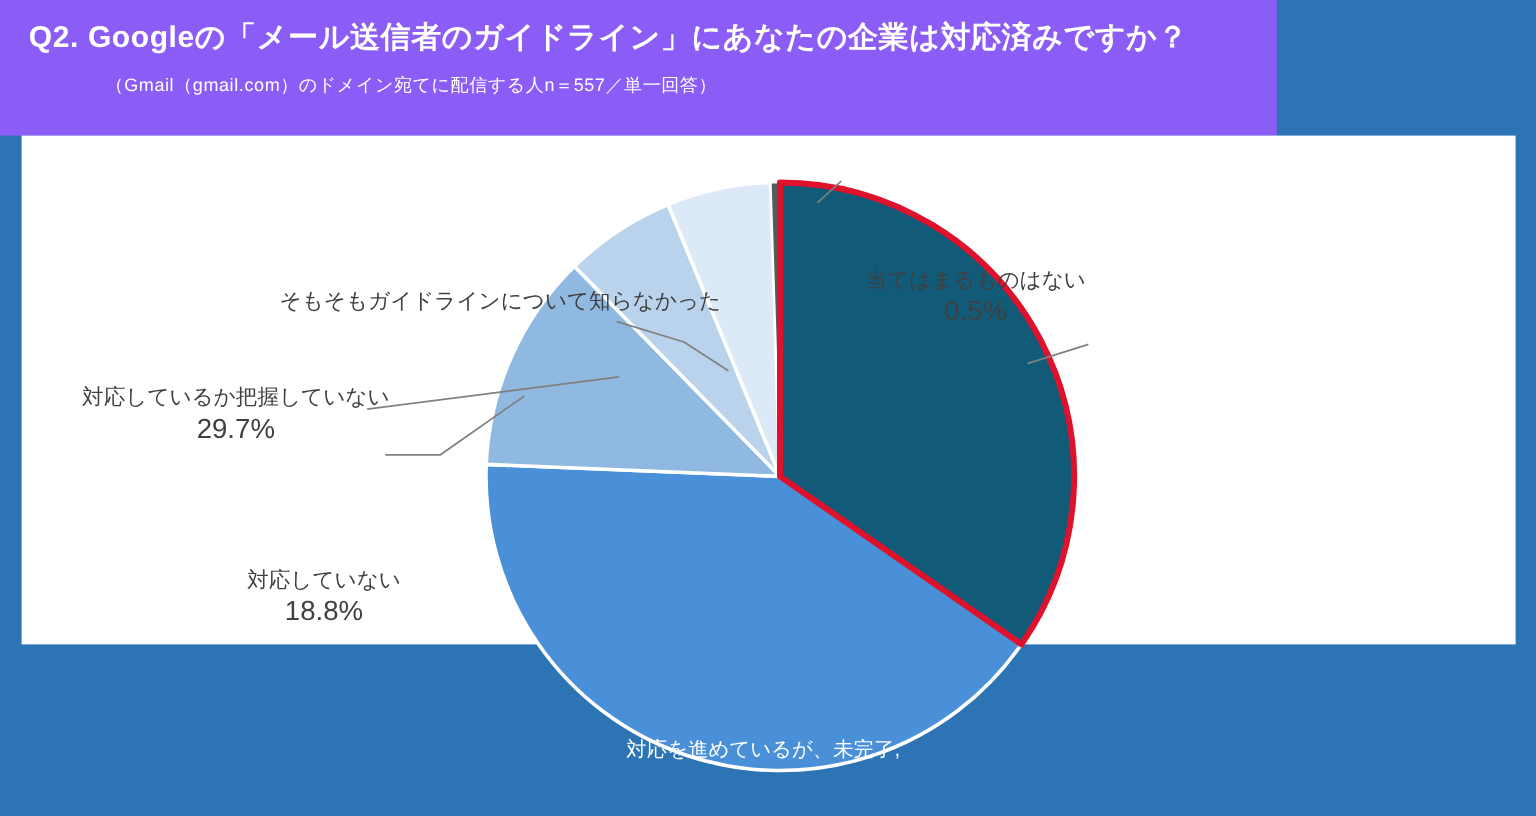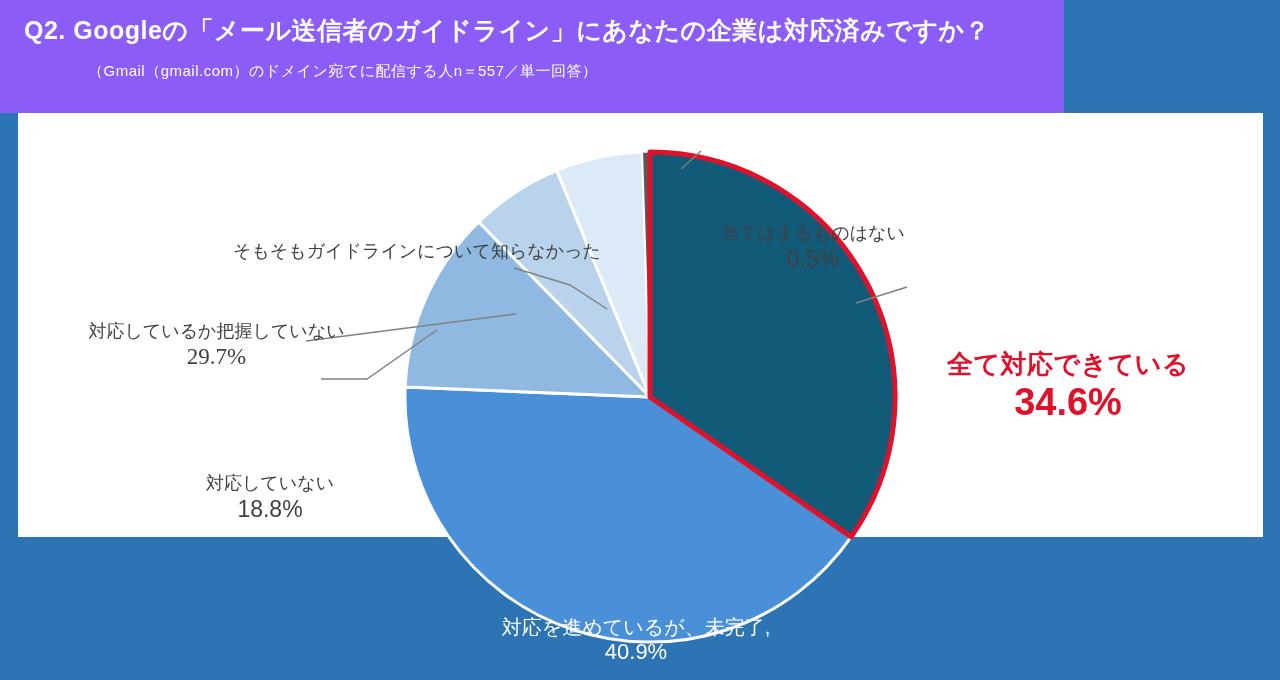--- a/index.html
+++ b/index.html
@@ -38,36 +38,36 @@
 
   
   .lbl {
     position:absolute; text-align:center; white-space:nowrap;
     color:#404040; line-height:1.22;
   }
   .lbl .cat  { display:block; font-size:18px; }
   .lbl .pct  { display:block; font-size:23px; }
 
   #lbl-unknown   { left:215px; top:128px; width:320px; }
-  #lbl-notgrasp  { left:66px;  top:208px; width:265px;font-family:Liberation Serif, serif; }
+  #lbl-notgrasp  { left:46px;  top:208px; width:265px; }
   #lbl-notdone   { left:172px; top:360px; width:160px;text-align:center; }
   #lbl-none      { left:700px; top:110px; width:190px; }
 
   #lbl-all {
     position:absolute; left:905px; top:236px; width:290px;
     text-align:center; white-space:nowrap; color:#e0112b; line-height:1.18;
   }
   #lbl-all .cat { display:block; font-size:26px; font-weight:bold; letter-spacing:0.5px;}
   #lbl-all .pct { display:block; font-size:38px; font-weight:bold; }
 
   #lbl-inprog {
     position:absolute; left:478px; top:502px; width:280px;
     text-align:center; white-space:nowrap; color:#ffffff; line-height:1.2;
   }
-  #lbl-inprog .cat { display:block; font-size:20px; }
+  #lbl-inprog .cat { display:block; font-size:17px; }
   #lbl-inprog .pct { display:block; font-size:22px; }
 </style>
 </head>
 <body>
 
 <div id="header">
   <div id="title-main">Q2. Googleの「メール送信者のガイドライン」にあなたの企業は対応済みですか？</div>
   <div id="title-sub">（Gmail（gmail.com）のドメイン宛てに配信する人n＝557／単一回答）</div>
 </div>
 
@@ -105,23 +105,18 @@
   <div class="lbl" id="lbl-notdone">
     <span class="cat">対応していない</span>
     <span class="pct">18.8%</span>
   </div>
 
   <div class="lbl" id="lbl-none">
     <span class="cat">当てはまるものはない</span>
     <span class="pct">0.5%</span>
   </div>
 
-  <div id="lbl-all">
-    <span class="cat">全て対応できている</span>
-    <span class="pct">34.6%</span>
-  </div>
 
   <div id="lbl-inprog">
     <span class="cat">対応を進めているが、未完了,</span>
-    <span class="pct">40.9%</span>
   </div>
 
 </div>
 
 </body></html>

